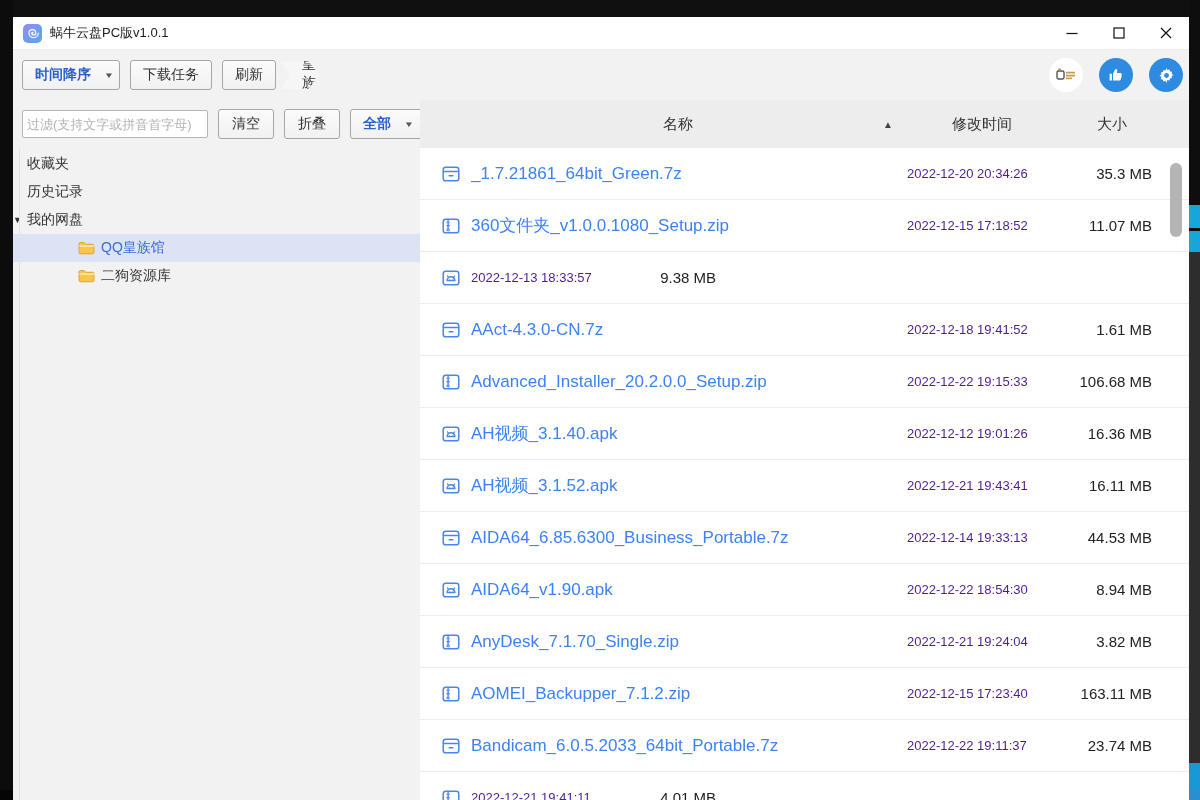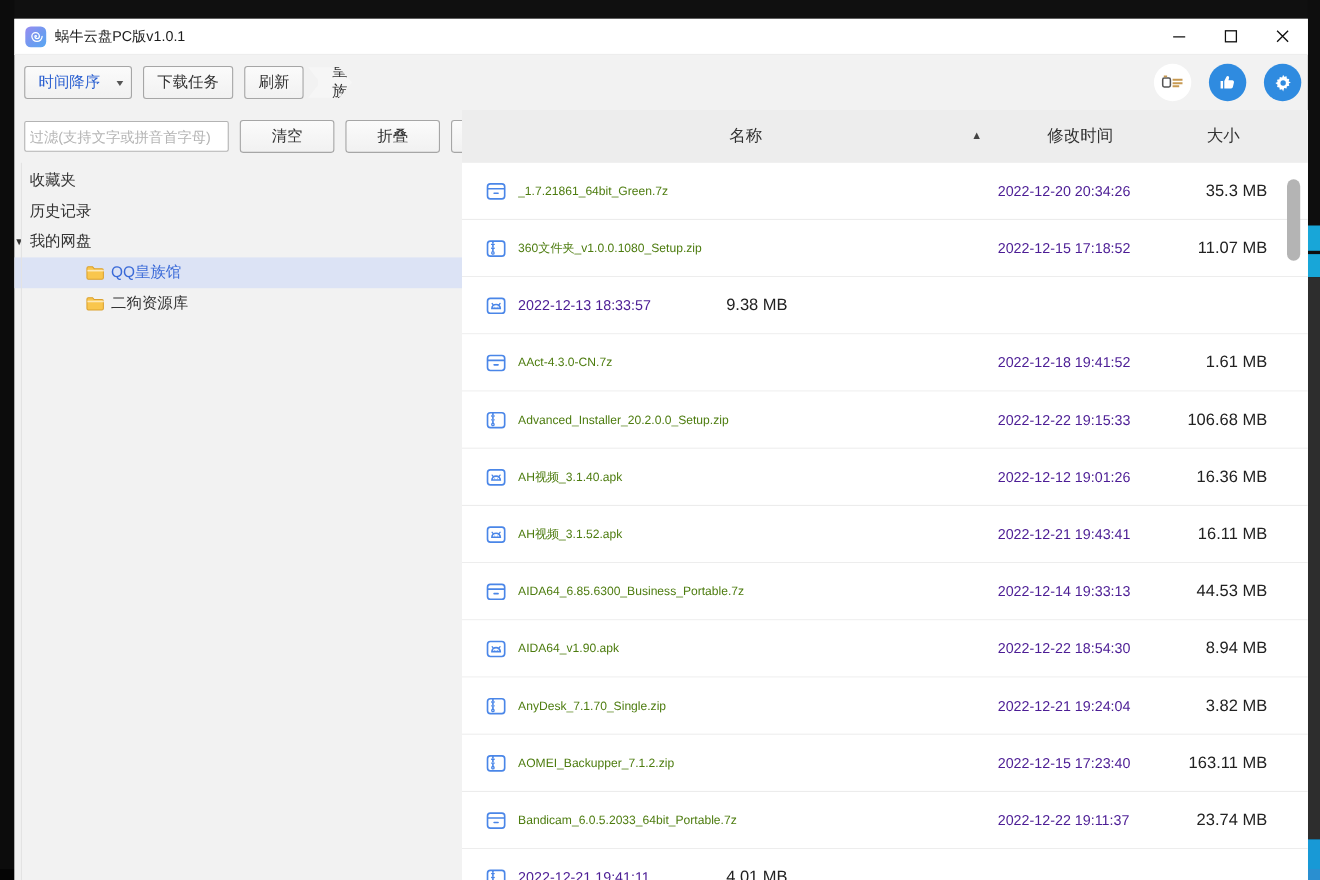--- a/index.html
+++ b/index.html
@@ -19,21 +19,21 @@
   .win-title{font-size:13px;color:#1c1c1c}
   .win-controls{margin-left:auto;display:flex;height:100%}
   .wc{width:47px;height:100%;display:flex;align-items:center;justify-content:center;cursor:default}
   
   .row1{height:50px;display:flex;align-items:center;padding:0 6px 0 9px;gap:10px}
   .btn{
     height:30px;background:linear-gradient(#fbfbfb,#f1f1f1);border:1px solid #a6a6a6;border-radius:3px;
     font-size:14px;color:#333;display:inline-flex;align-items:center;justify-content:center;
     padding:0 12px;font-family:inherit;white-space:nowrap;box-sizing:border-box;cursor:default
   }
-  .btn .lab-blue{color:#2a5fd0;font-weight:normal}
+  .btn .lab-blue{color:#2a5fd0;font-weight:bold}
   .caret{font-size:8px;color:#555;margin-left:14px;transform:scaleX(1.3)}
   .dd-sort{width:98px;justify-content:space-between}
   .dd-type{width:78px;justify-content:space-between}
   
   .crumbs{display:flex;align-items:center;margin-left:2px}
   .crumb{position:relative;height:30px}
   .crumb-border{position:absolute;inset:0;background:#a9a9a9;
     clip-path:polygon(0 0,calc(100% - 12px) 0,100% 50%,calc(100% - 12px) 100%,0 100%)}
   .crumb-fill{position:absolute;inset:1px;background:#f6f6f6;
     clip-path:polygon(0 0,calc(100% - 12px) 0,100% 50%,calc(100% - 12px) 100%,0 100%);
@@ -49,40 +49,40 @@
   .icon-gap{margin-right:6px}
   
   .body{display:flex;height:708px}
   .left-col{width:407px;display:flex;flex-direction:column;flex:0 0 auto}
   .row2{height:48px;display:flex;align-items:center;padding-left:9px;gap:10px}
   .filter-input{
     width:186px;height:28px;box-sizing:border-box;border:1px solid #b3b3b3;border-radius:2px;
     background:#fff;font-size:13px;padding:0 4px;color:#333;font-family:inherit
   }
   .filter-input::placeholder{color:#b4b4b4}
-  .btn-sm{padding:0 28px}
+  .btn-sm{padding:0 13px}
   
   .tree{position:relative;flex:1;padding-top:2px}
   .tree-edge{position:absolute;left:6px;top:0;bottom:8px;width:0;border-left:1px solid #e3e3e3}
   .tree-item{height:28px;display:flex;align-items:center;font-size:14px;color:#333;cursor:default}
   .tree-item .twisty{width:14px;font-size:9px;color:#333;flex:0 0 auto}
   .tree-item.lvl1{padding-left:65px}
   .tree-item .folder{margin-right:6px;display:flex;align-items:center}
   .tree-item.selected{background:#dce3f5;color:#3a6ad8}
   
   .table-panel{flex:1;background:#ffffff;position:relative;overflow:hidden}
   .thead{height:48px;background:#ededed;position:relative;font-size:15px;color:#333}
   .th{position:absolute;top:50%;transform:translate(-50%,-50%);white-space:nowrap;cursor:default}
   .th-name{left:258px}
   .th-sort{left:468px;font-size:10px;color:#444}
   .th-mod{left:562px}
   .th-size{left:692px}
   .trow{height:52px;display:flex;align-items:center;border-bottom:1px solid #ececec;padding-left:21px;box-sizing:border-box;background:#fff}
   .ficon{width:20px;height:20px;margin-right:10px;flex:0 0 auto;display:flex;align-items:center;justify-content:center}
-  .fname{flex:1;font-size:11px;color:#4d7c0f;white-space:nowrap;overflow:hidden}
+  .fname{flex:1;font-size:17px;color:#3b82f6;white-space:nowrap;overflow:hidden}
   .fmod{width:150px;font-size:13px;color:#4c1d95;white-space:nowrap}
   .fsize{width:95px;text-align:right;font-size:15px;color:#222;padding-right:37px;white-space:nowrap}
   .vthumb{position:absolute;right:7px;top:63px;width:12px;height:74px;border-radius:6px;background:#b4b4b4}
   
   .left-strip{position:absolute;left:0;top:0;width:13px;height:800px;background:#0c0c0c}
   .right-strip{position:absolute;left:1189px;top:0;width:11px;height:800px;background:#0e0e0e}
   .rs-cyan1{position:absolute;left:0;top:205px;width:11px;height:23px;background:#18a6d8}
   .rs-cyan2{position:absolute;left:0;top:231px;width:11px;height:21px;background:#18a6d8}
   .rs-dark{position:absolute;left:0;top:252px;width:11px;height:511px;background:#2d2d2d}
   .rs-blue{position:absolute;left:0;top:763px;width:11px;height:37px;background:#1899d6}

